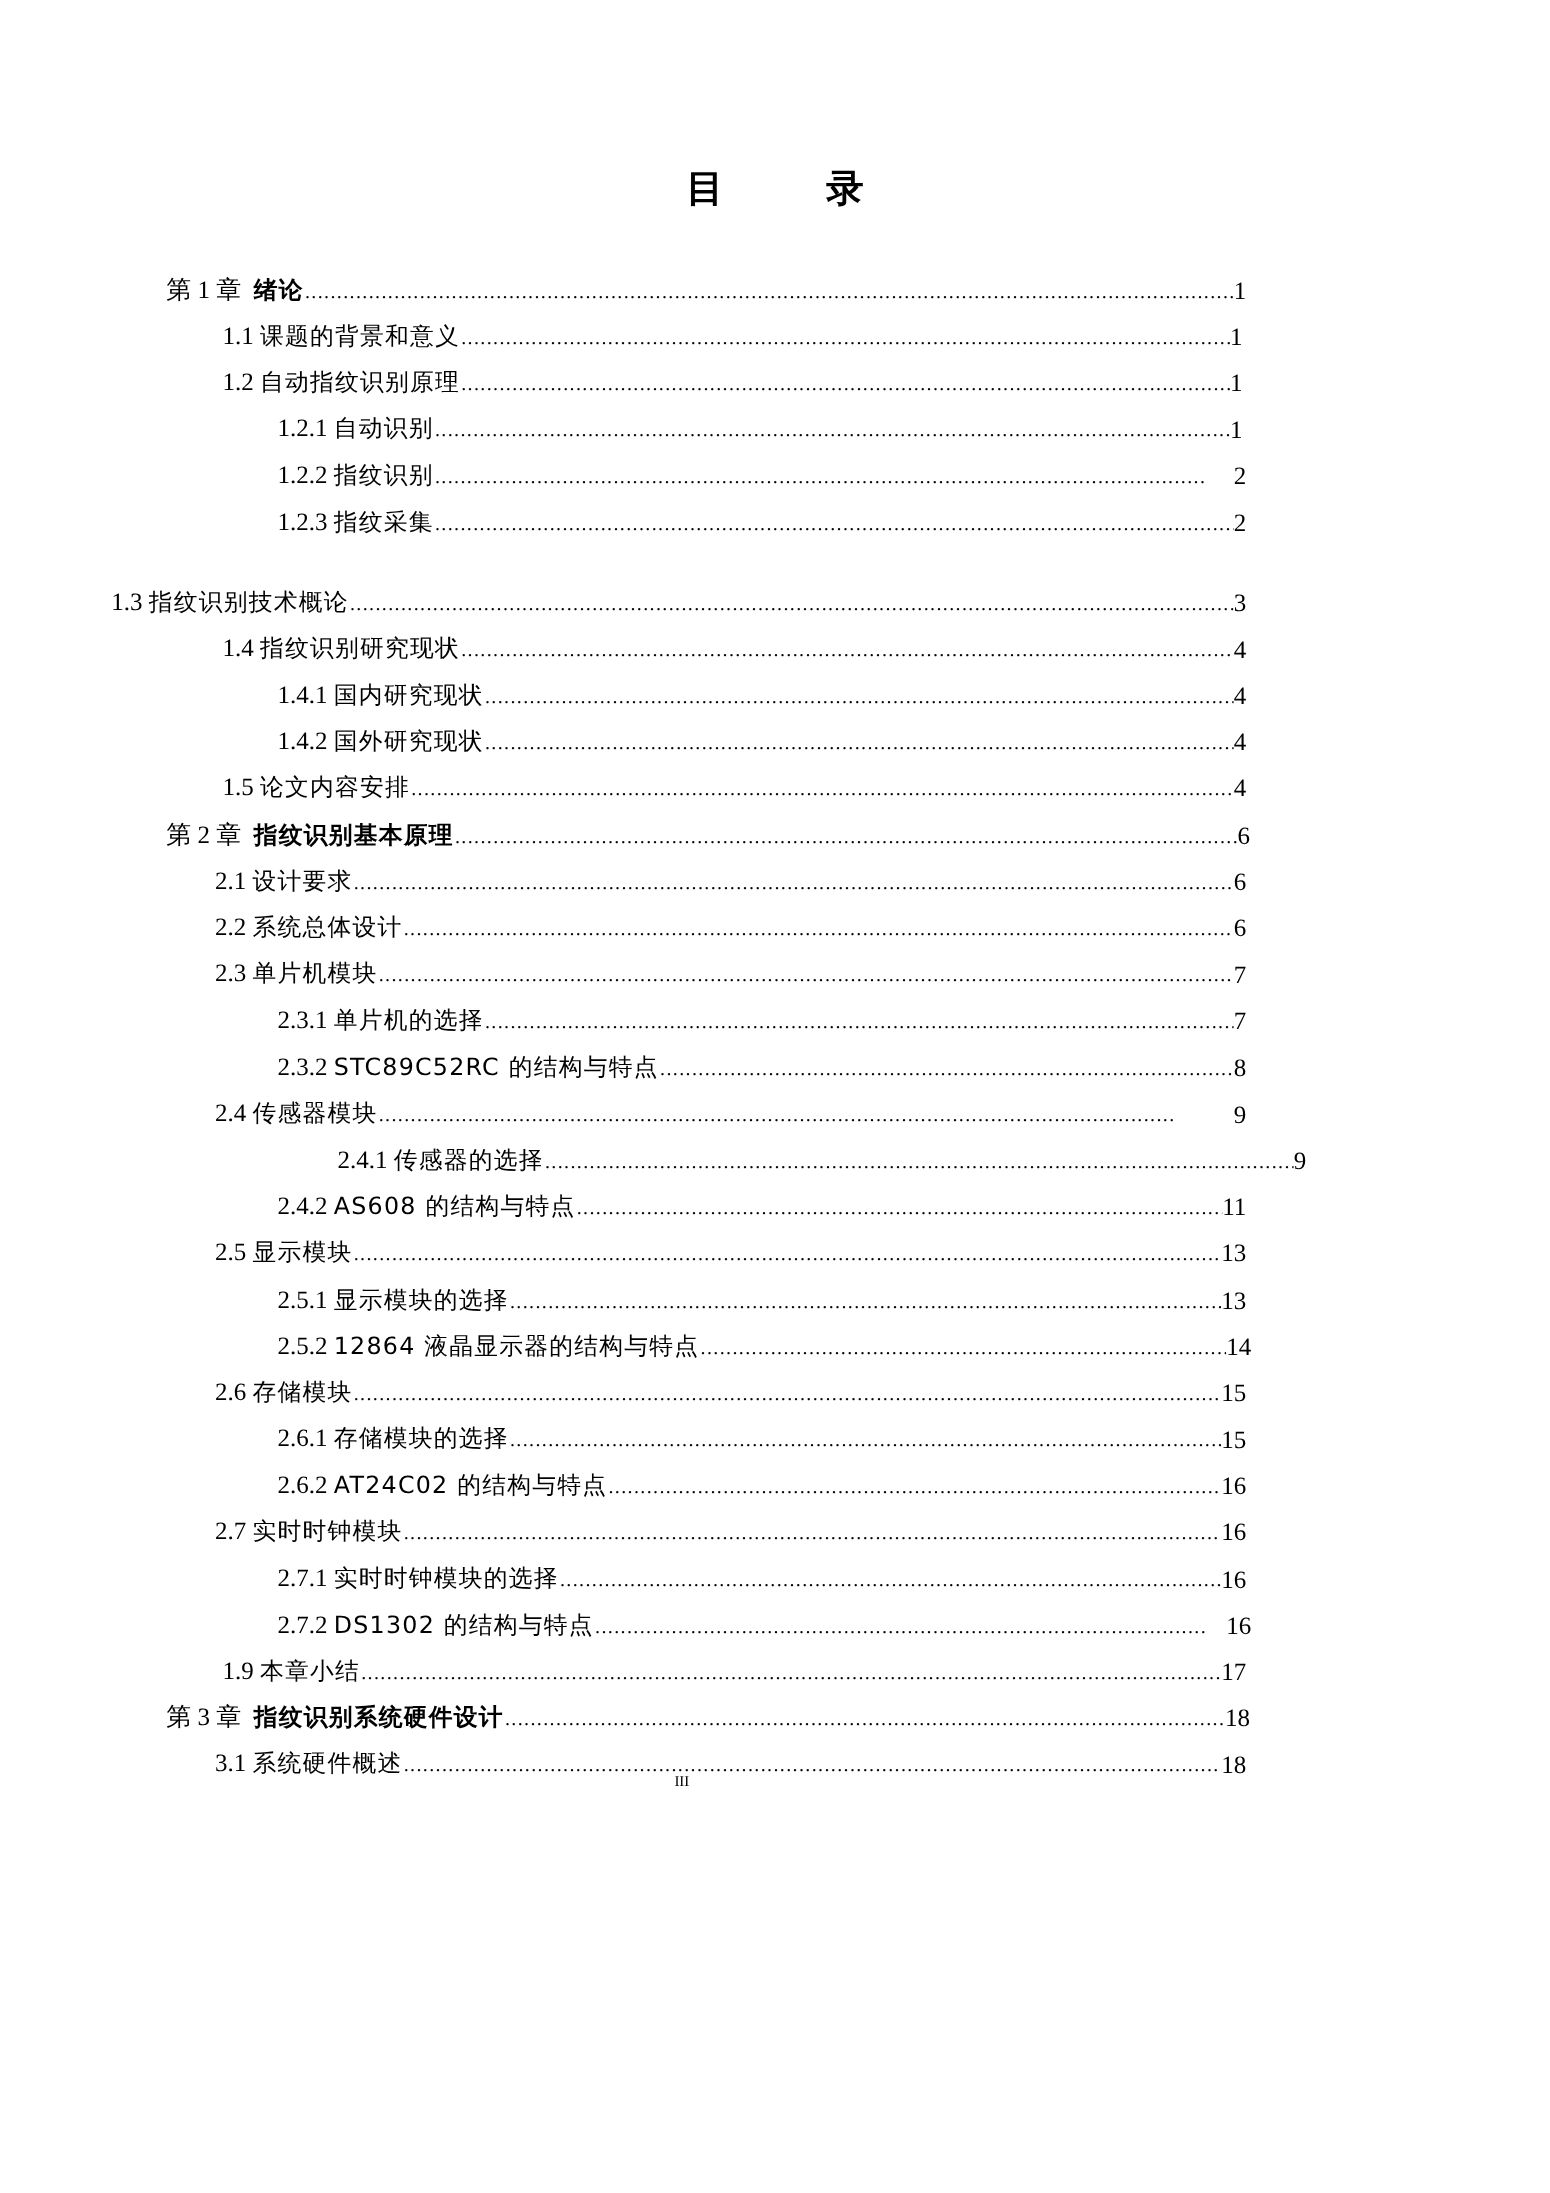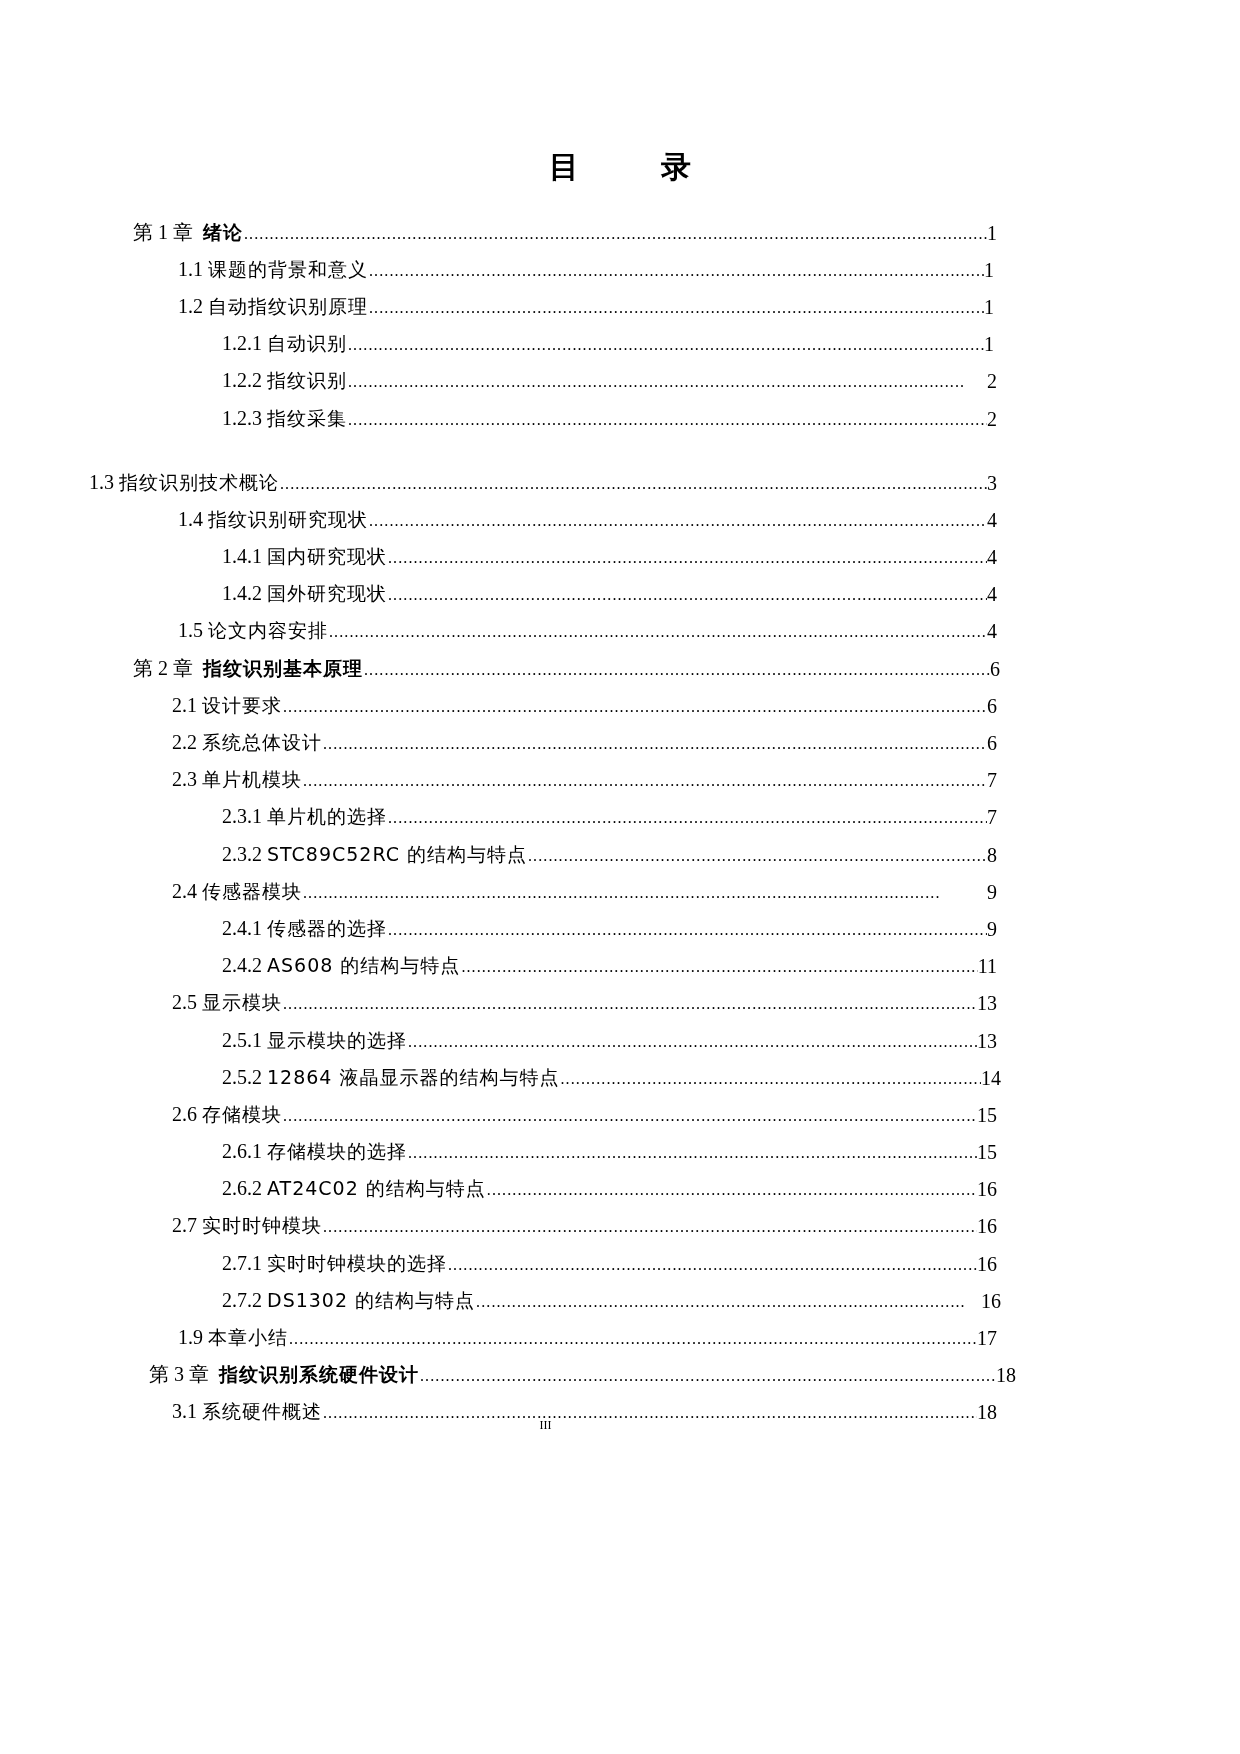--- a/index.html
+++ b/index.html
@@ -27,21 +27,20 @@
       left: 0;
       width: 1240px;
       text-align: center;
       font-family: "DejaVu Sans", "Liberation Sans", sans-serif;
       font-weight: bold;
       font-size: 30px;
       letter-spacing: 26px;
       line-height: 44px;
       padding-left: 26px;
       box-sizing: border-box;
-      margin-top: 15px;
     }
     .toc-list {
       position: absolute;
       top: 214px;
       left: 0;
       width: 1240px;
     }
     .toc-row {
       position: relative;
       height: 37.2px;
@@ -230,21 +229,21 @@
         </div>
         <span class="page-no">8</span>
       </div>
       <div class="toc-row level-2" style="padding-left: 172px; width: 997px; box-sizing: border-box; gap: 48px;">
         <div class="lead">
           <span class="label"><span class="num">2.4</span><span>&nbsp;</span><span class="txt">传感器模块</span></span>
           <span class="dots"></span>
         </div>
         <span class="page-no">9</span>
       </div>
-      <div class="toc-row level-3" style="padding-left: 222px; width: 997px; box-sizing: border-box;">
+      <div class="toc-row level-3" style="padding-left: 222px; width: 997px; box-sizing: border-box; margin-left: 48px;">
         <div class="lead">
           <span class="label"><span class="num">2.4.1</span><span>&nbsp;</span><span class="txt">传感器的选择</span></span>
           <span class="dots"></span>
         </div>
         <span class="page-no">9</span>
       </div>
       <div class="toc-row level-3" style="padding-left: 222px; width: 997px; box-sizing: border-box;">
         <div class="lead">
           <span class="label"><span class="num">2.4.2</span><span>&nbsp;</span><span class="txt">AS608 的结构与特点</span></span>
           <span class="dots"></span>
@@ -314,21 +313,21 @@
         </div>
         <span class="page-no">16</span>
       </div>
       <div class="toc-row level-2" style="padding-left: 178px; width: 997px; box-sizing: border-box;">
         <div class="lead">
           <span class="label"><span class="num">1.9</span><span>&nbsp;</span><span class="txt">本章小结</span></span>
           <span class="dots"></span>
         </div>
         <span class="page-no">17</span>
       </div>
-      <div class="toc-row level-1" style="padding-left: 133px; width: 1000px; box-sizing: border-box; margin-left: 16px;">
+      <div class="toc-row level-1" style="padding-left: 133px; width: 1000px; box-sizing: border-box;">
         <div class="lead">
           <span class="label"><span class="num">第 3 章</span><span>&nbsp;&nbsp;</span><span class="txt">指纹识别系统硬件设计</span></span>
           <span class="dots"></span>
         </div>
         <span class="page-no">18</span>
       </div>
       <div class="toc-row level-2" style="padding-left: 172px; width: 997px; box-sizing: border-box;">
         <div class="lead">
           <span class="label"><span class="num">3.1</span><span>&nbsp;</span><span class="txt">系统硬件概述</span></span>
           <span class="dots"></span>

